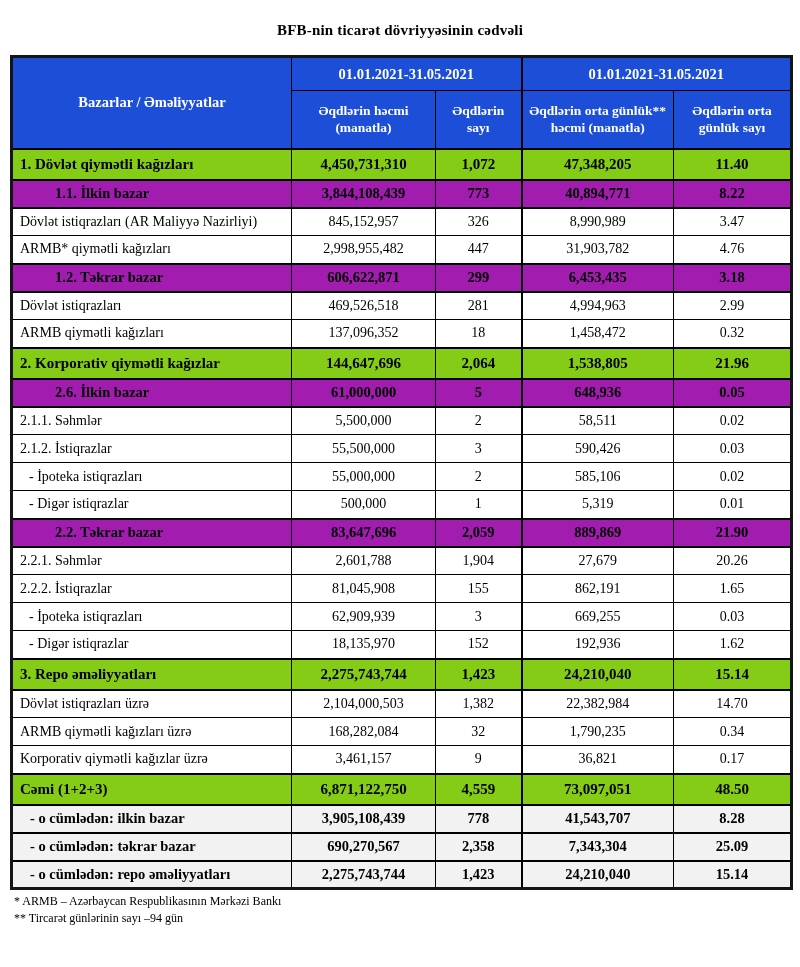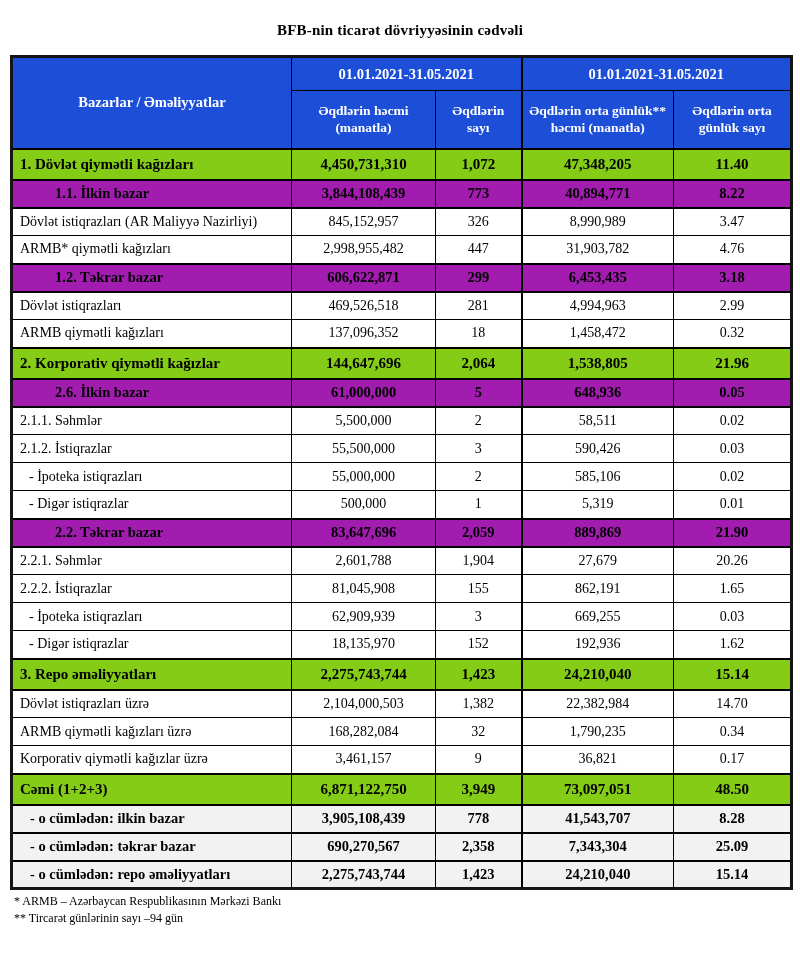--- a/index.html
+++ b/index.html
@@ -268,21 +268,21 @@
         <tr class="row-detail">
           <td class="label-cell">Korporativ qiymətli kağızlar üzrə</td>
           <td class="num-cell">3,461,157</td>
           <td class="num-cell">9</td>
           <td class="num-cell col-sep">36,821</td>
           <td class="num-cell">0.17</td>
         </tr>
         <tr class="row-section">
           <td class="label-cell">Cəmi (1+2+3)</td>
           <td class="num-cell">6,871,122,750</td>
-          <td class="num-cell">3,949</td>
+          <td class="num-cell">4,559</td>
           <td class="num-cell col-sep">73,097,051</td>
           <td class="num-cell">48.50</td>
         </tr>
         <tr class="row-total-sub">
           <td class="label-cell">- o cümlədən: ilkin bazar</td>
           <td class="num-cell">3,905,108,439</td>
           <td class="num-cell">778</td>
           <td class="num-cell col-sep">41,543,707</td>
           <td class="num-cell">8.28</td>
         </tr>

